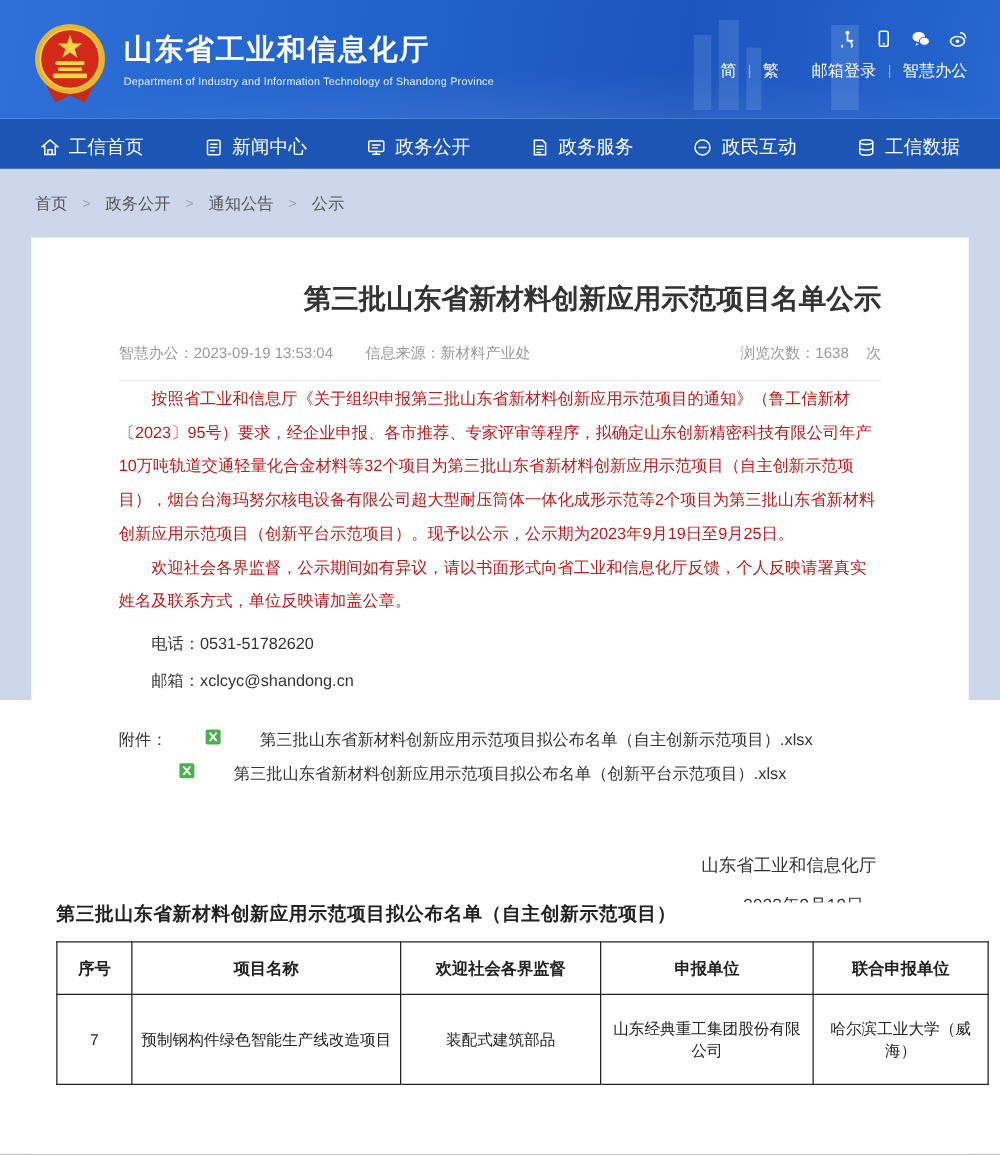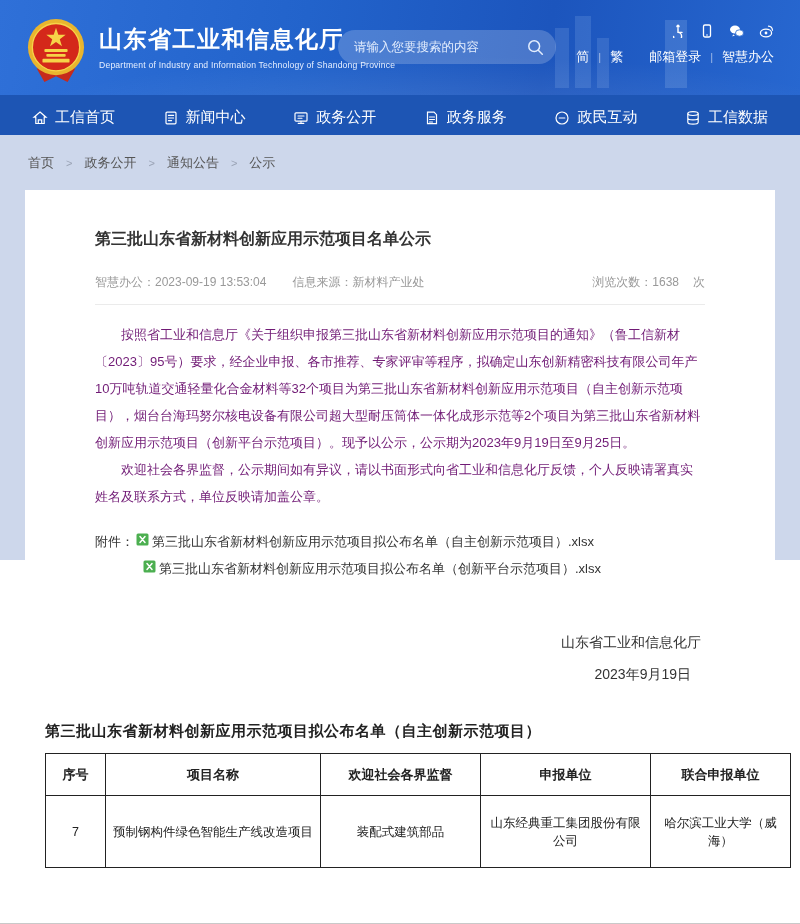--- a/index.html
+++ b/index.html
@@ -63,33 +63,33 @@
     display:flex; align-items:center; padding-left:28px; gap:12px;
     font-size:13px; color:#555;border-radius:10px;
   }
   .breadcrumb .crumb { cursor:pointer; }
   .breadcrumb .bsep { color:#9aa3b5; font-size:11px; }
   
   .card {
     position:absolute; top:190px; left:25px; width:750px; height:734px;
     background:#fff; padding:34px 70px 0 70px;
   }
-  .art-title { font-size:16px; font-weight:bold; color:#333; text-align:left;
+  .art-title { font-size:22px; font-weight:bold; color:#333; text-align:right;
     line-height:30px; margin-bottom:20px; }
   .meta-row { display:flex; align-items:center; font-size:12px; color:#999;
     padding-bottom:13px; border-bottom:1px solid #ebebeb; }
   .meta-row .m1 { margin-right:26px; }
   .meta-views { margin-left:auto; }
   .meta-views .unit { margin-left:14px; }
-  .art-body { margin-top:16px; font-size:13px; color:#701a75; line-height:27px; }
+  .art-body { font-size:13px; color:#b91c1c; line-height:27px; }
   .art-body p { text-indent:2em; }
   .contact { margin-top:6px; font-size:13px; color:#333; line-height:30px; }
   .contact div { padding-left:2em; }
   .attachments { margin-top:18px; font-size:13px; color:#333; }
-  .attach-row { display:flex; align-items:center; line-height:27px; }
+  .attach-row { display:flex; align-items:center; line-height:27px;gap:28px; }
   .attach-row .xls { margin:0 3px 0 2px; flex:none; }
   .attach-row.second { padding-left:46px; }
   .attach-label { flex:none; }
   .attach-link { cursor:pointer; }
   .signature { margin-top:52px; text-align:right; font-size:14px; color:#333; }
   .signature .org { padding-right:4px; }
   .signature .date { margin-top:14px; padding-right:14px; }
   
   .table-section { position:absolute; top:722px; left:45px; width:745px; background:#fff; }
   .table-title { text-align:left; font-size:15px; font-weight:bold; color:#222;
@@ -119,29 +119,20 @@
       <rect x="16" y="42" width="28" height="4" rx="1" fill="#f6d448"></rect>
       <circle cx="30" cy="30" r="24.5" fill="none" stroke="#f6d448" stroke-width="1.4"></circle>
     </svg>
   </div>
 
   <div class="site-title-block">
     <div class="site-title" data-interactable="false">山东省工业和信息化厅</div>
     <div class="site-subtitle" data-interactable="false">Department of Industry and Information Technology of Shandong Province</div>
   </div>
 
-  <div class="search-pill" data-interactable="true">
-    <input type="text" data-interactable="true" placeholder="请输入您要搜索的内容" style="">
-    <span data-interactable="true" style="display:flex;">
-      <svg width="17" height="17" viewBox="0 0 17 17">
-        <circle cx="7.2" cy="7.2" r="5.4" fill="none" stroke="#e3edfd" stroke-width="1.5"></circle>
-        <line x1="11.3" y1="11.3" x2="15.3" y2="15.3" stroke="#e3edfd" stroke-width="1.5" stroke-linecap="round"></line>
-      </svg>
-    </span>
-  </div>
 
   <div class="hdr-right">
     <div class="hdr-icons">
       <span data-interactable="true">
         <svg width="14" height="14" viewBox="0 0 14 14">
             <circle cx="7" cy="2.2" r="1.6" fill="#fff"></circle>
             <path d="M7 4.4 v4 h4 M7 8.4 a4 4 0 1 1 -4.4 4" fill="none" stroke="#fff" stroke-width="1.4" stroke-linecap="round"></path>
           </svg>
       </span>
       <span data-interactable="true">
@@ -258,20 +249,28 @@
     <span class="meta-views">
       <span data-interactable="false">浏览次数：</span><span data-interactable="false">1638</span><span class="unit" data-interactable="false">次</span>
     </span>
   </div>
 
   <div class="art-body" data-interactable="false">
     <p data-interactable="false">按照省工业和信息厅《关于组织申报第三批山东省新材料创新应用示范项目的通知》（鲁工信新材〔2023〕95号）要求，经企业申报、各市推荐、专家评审等程序，拟确定山东创新精密科技有限公司年产10万吨轨道交通轻量化合金材料等32个项目为第三批山东省新材料创新应用示范项目（自主创新示范项目），烟台台海玛努尔核电设备有限公司超大型耐压筒体一体化成形示范等2个项目为第三批山东省新材料创新应用示范项目（创新平台示范项目）。现予以公示，公示期为2023年9月19日至9月25日。</p>
     <p data-interactable="false">欢迎社会各界监督，公示期间如有异议，请以书面形式向省工业和信息化厅反馈，个人反映请署真实姓名及联系方式，单位反映请加盖公章。</p>
   </div>
 
+  <div class="contact" data-interactable="false">
+    <div>
+      <span data-interactable="false">电话：</span><span data-interactable="false">0531-51782620</span>
+    </div>
+    <div>
+      <span data-interactable="false">邮箱：</span><span data-interactable="false">xclcyc@shandong.cn</span>
+    </div>
+  </div>
 
   <div class="attachments" data-interactable="false">
     <div class="attach-row">
       <span class="attach-label" data-interactable="false">附件：</span>
       <span class="xls" data-interactable="false">
         <svg width="13" height="13" viewBox="0 0 13 13">
             <rect x="0.5" y="0.5" width="12" height="12" rx="1.5" fill="#4caf50"></rect>
             <path d="M4 3.5 L9 9.5 M9 3.5 L4 9.5" stroke="#fff" stroke-width="1.5" stroke-linecap="round"></path>
           </svg>
       </span>

